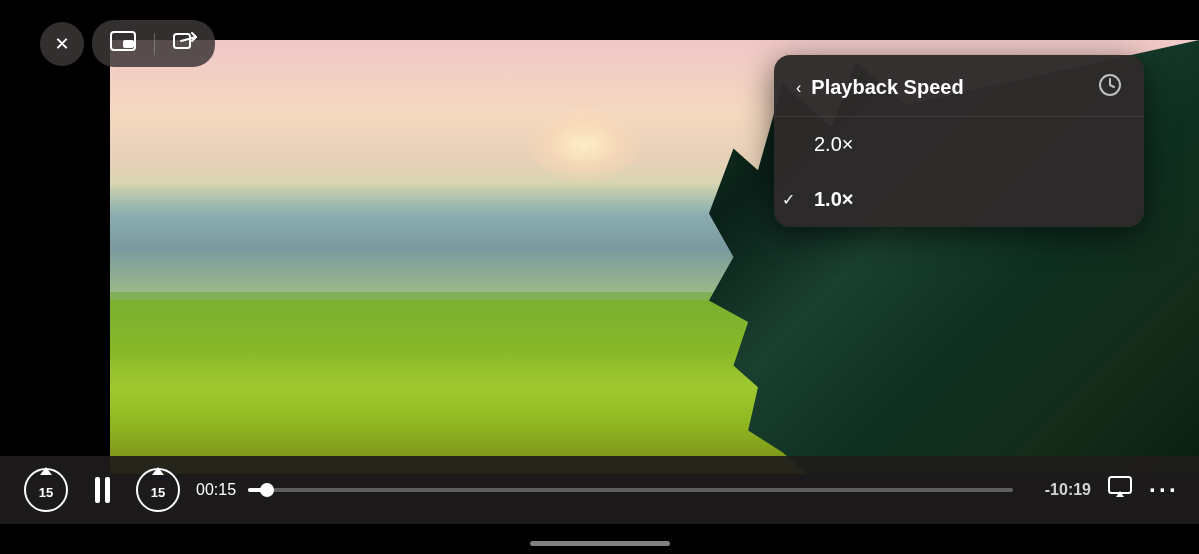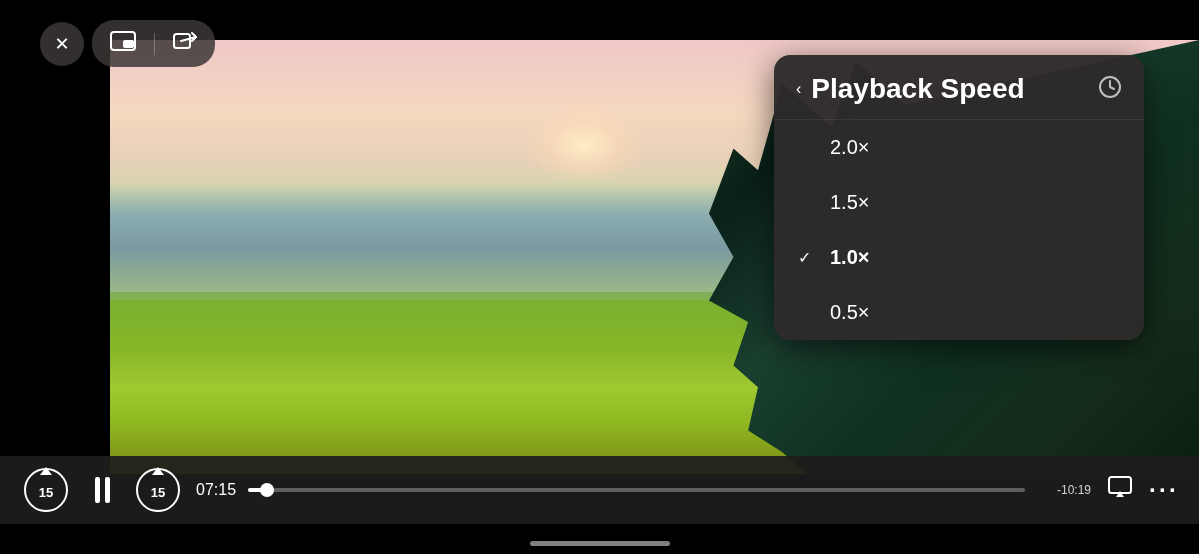--- a/index.html
+++ b/index.html
@@ -181,34 +181,34 @@
     }
 
     .speed-header .chevron {
       color: #fff;
       font-size: 16px;
       margin-right: 10px;
     }
 
     .speed-header .title {
       color: #fff;
-      font-size: 28px;
+      font-size: 20px;
       font-weight: 600;
       flex: 1;
     }
 
     .speed-header .clock-icon {
       color: rgba(255,255,255,0.7);
       font-size: 20px;
     }
 
     .speed-item {
       display: flex;
       align-items: center;
-      padding: 16px 24px;
+      padding: 16px 8px;
       cursor: pointer;
       transition: background 0.15s;
     }
 
     .speed-item .check {
       width: 22px;
       color: #fff;
       font-size: 16px;
       margin-right: 10px;
       flex-shrink: 0;
@@ -371,22 +371,22 @@
       top: 50%;
       transform: translate(-50%, -50%);
       width: 14px;
       height: 14px;
       background: #fff;
       border-radius: 50%;
     }
 
     .time-remaining {
       color: rgba(255,255,255,0.8);
-      font-size: 12px;
-      font-weight: 400;
+      font-size: 16px;
+      font-weight: 700;
       flex-shrink: 0;
       margin-right: 16px;
       margin-left: 20px;
     }
 
     .airplay-btn {
       color: #fff;
       font-size: 22px;
       margin-right: 16px;
     }
@@ -460,35 +460,27 @@
         <path d="M12 6 L12 12 L16 14" stroke="rgba(255,255,255,0.7)" stroke-width="2" stroke-linecap="round" stroke-linejoin="round"></path>
       </svg>
     </span>
   </div>
 
   <div class="speed-item">
     <span class="check"></span>
     <span class="speed-label">2.0×</span>
   </div>
 
-  <div class="speed-item">
-    <span class="check"></span>
-    <span class="speed-label">1.5×</span>
-  </div>
 
 
   <div class="speed-item active">
     <span class="check" style="color:#fff;">✓</span>
     <span class="speed-label">1.0×</span>
   </div>
 
-  <div class="speed-item">
-    <span class="check"></span>
-    <span class="speed-label">0.5×</span>
-  </div>
 </div>
 
 <div class="bottom-bar">
 
   <button class="ctrl-btn replay-btn">
     <div class="replay-circle">
       <span style="margin-top:4px;">15</span>
     </div>
   </button>
 
@@ -498,21 +490,21 @@
       <div class="pause-bar"></div>
     </div>
   </button>
 
   <button class="ctrl-btn forward-btn">
     <div class="forward-circle">
       <span style="margin-top:4px;">15</span>
     </div>
   </button>
 
-  <span class="time-current">07:15</span>
+  <span class="time-current">00:15</span>
 
   <div class="progress-container">
     <div class="progress-track">
       <div class="progress-fill"></div>
       <div class="progress-thumb"></div>
     </div>
   </div>
 
   <span class="time-remaining">-10:19</span>
 

